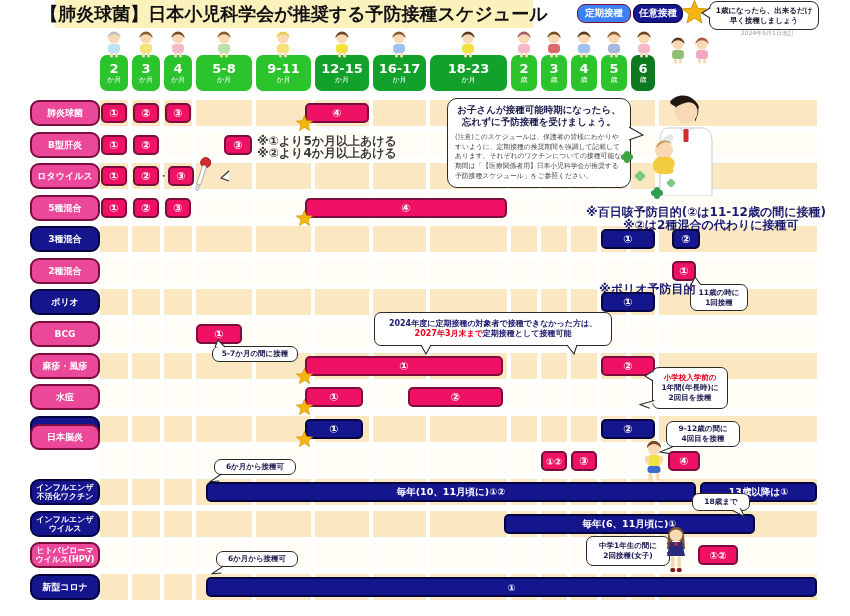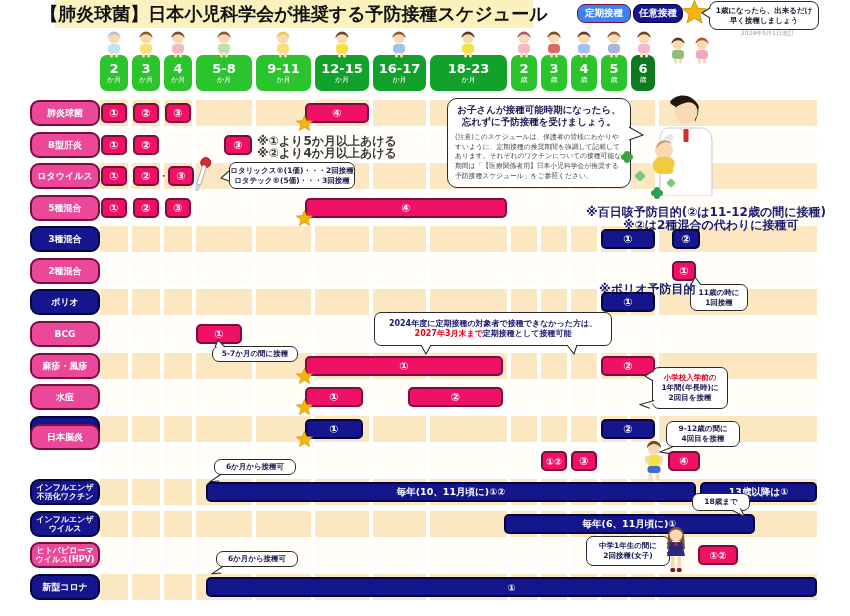--- a/index.html
+++ b/index.html
@@ -450,24 +450,20 @@
   <div class="mark regular" style="left:168px;top:166px;width:26px;">③</div>
   <div class="abs" style="left:190px;top:154px;">
     <svg width="24" height="40" viewBox="0 0 24 40">
         <g transform="rotate(18 12 20)">
           <circle cx="12" cy="8" r="5" fill="#D42B2B" stroke="#8E1414" stroke-width="0.8"></circle>
           <rect x="10" y="11" width="4" height="21" rx="2" fill="#FFFFFF" stroke="#9AA4AE" stroke-width="0.8"></rect>
           <rect x="10.7" y="31" width="2.6" height="6" fill="#D9E6F2" stroke="#9AA4AE" stroke-width="0.6"></rect>
         </g>
       </svg>
   </div>
-  <div class="bubble" style="left:229px;top:162px;width:126px;height:27px;">
-    <span>ロタリックス®(1価)・・・2回接種</span>
-    <span>ロタテック®(5価)・・・3回接種</span>
-  </div>
   <div class="abs" style="left:220px;top:170px;">
     <svg width="10" height="12">
         <path d="M9 1 L1 8 L9 11" fill="#fff" stroke="#2B2B2B" stroke-width="1.1"></path>
       </svg>
   </div>
 
   <div class="mark regular" style="left:101px;top:198px;width:26px;">①</div>
   <div class="mark regular" style="left:133px;top:198px;width:26px;">②</div>
   <div class="mark regular" style="left:165px;top:198px;width:26px;">③</div>
   <div class="mark regular" style="left:305px;top:198px;width:202px;">④</div>

